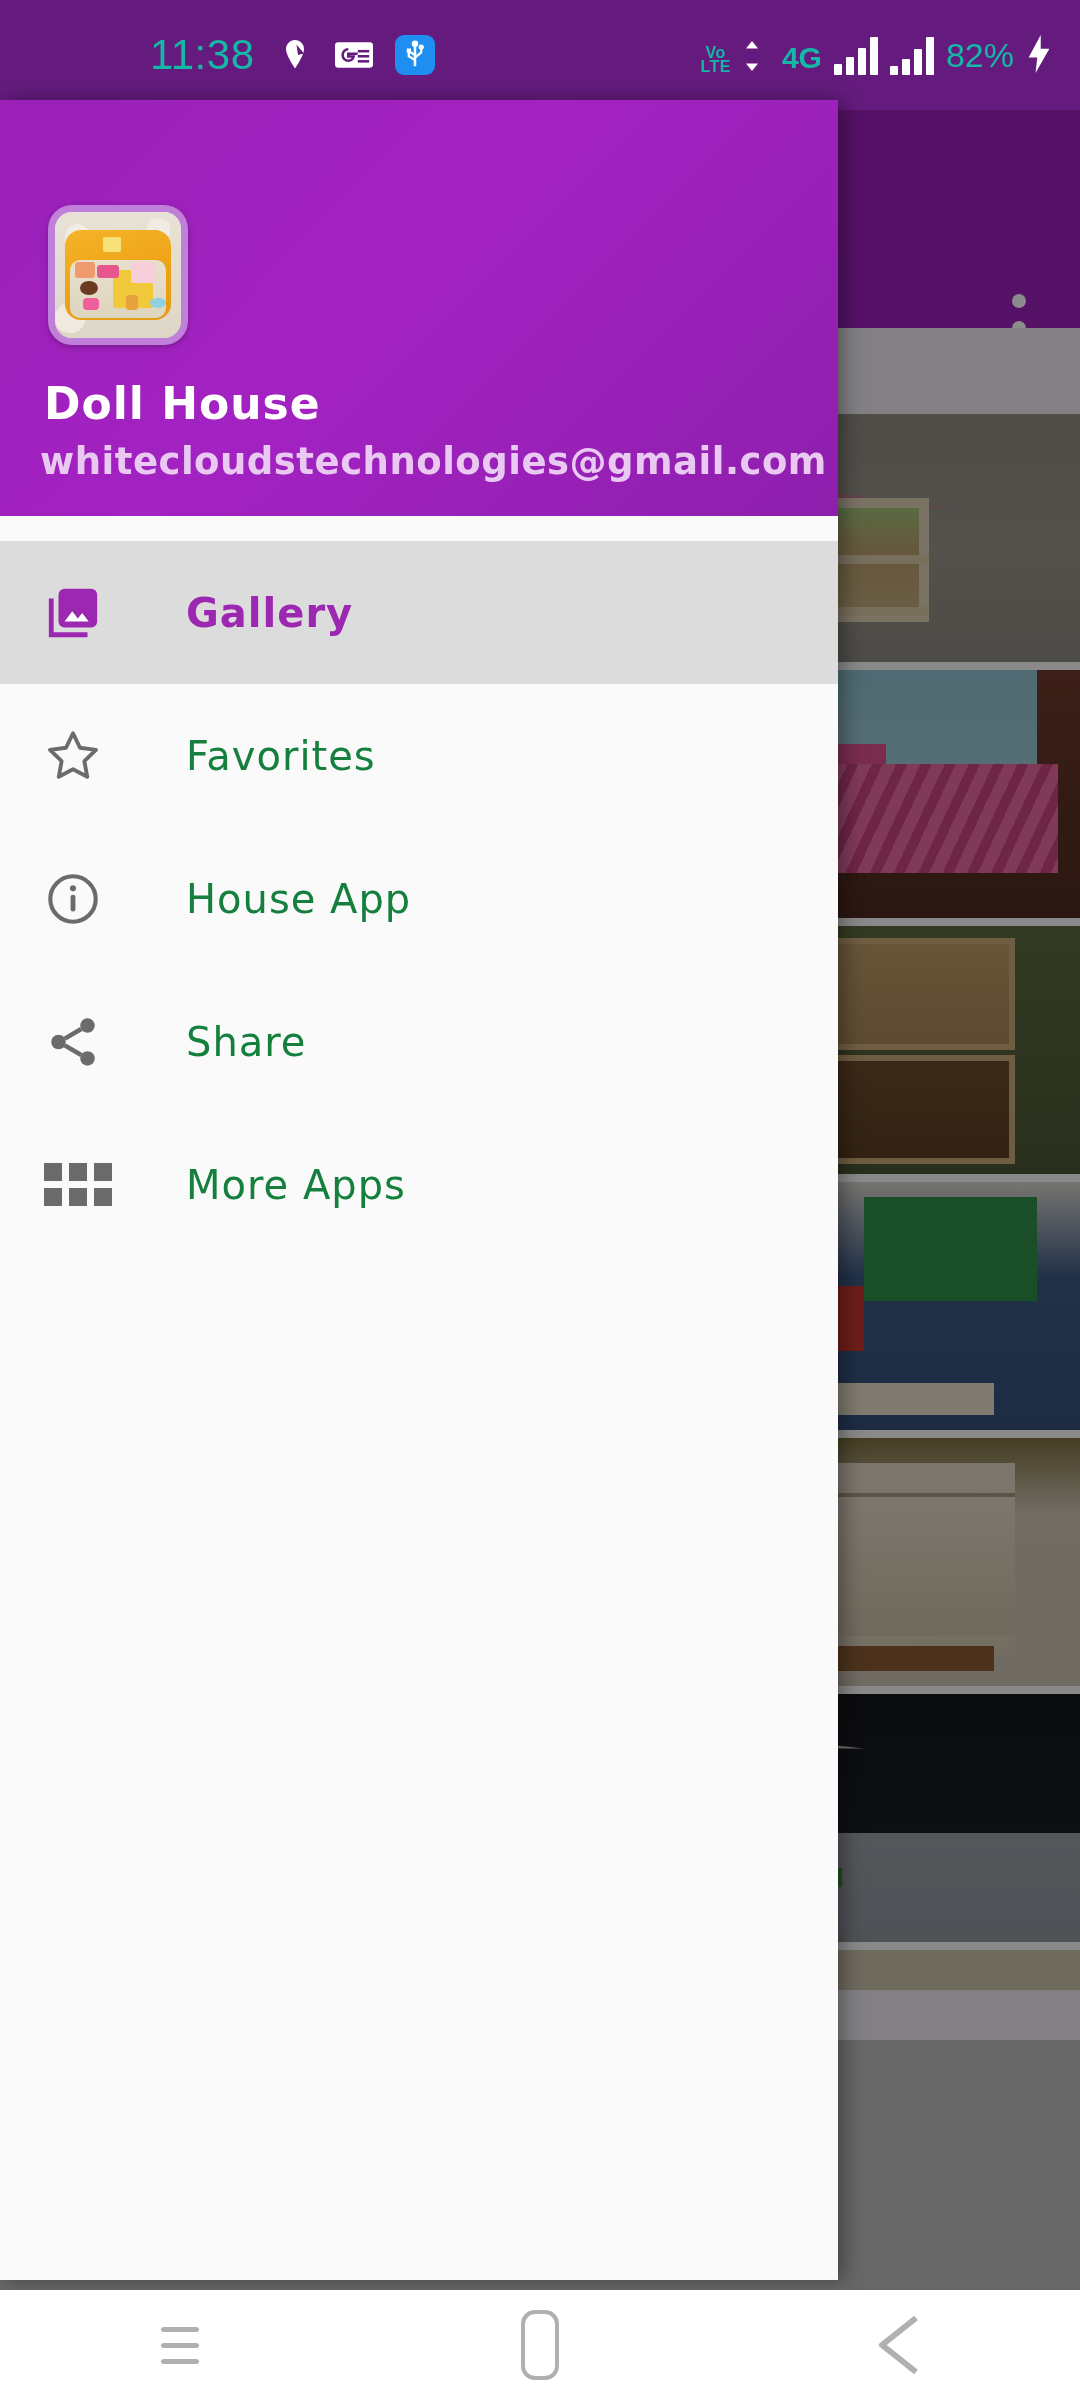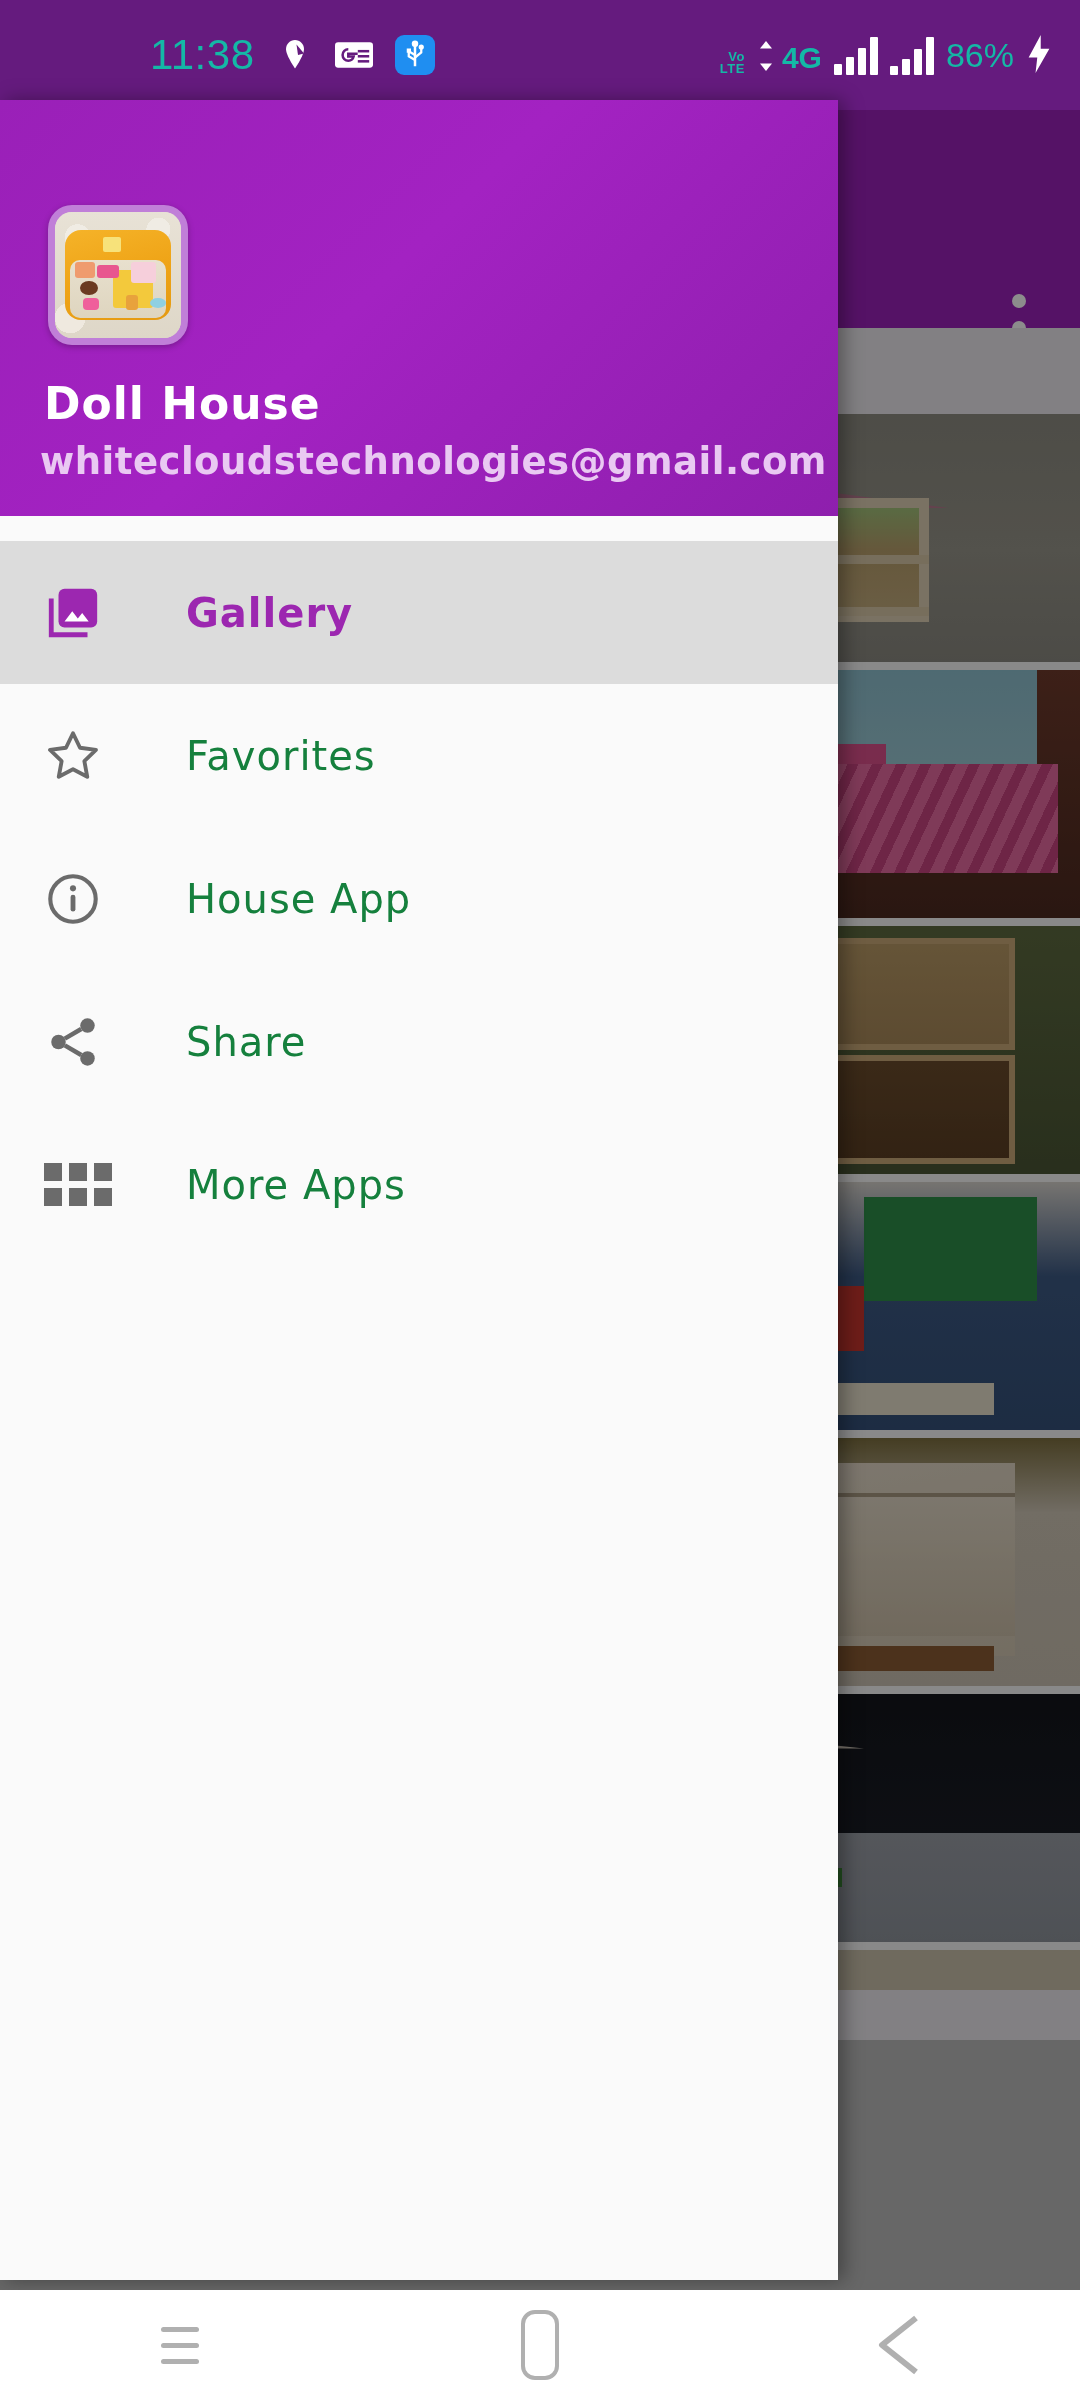--- a/index.html
+++ b/index.html
@@ -117,23 +117,23 @@
   
   #status-bar {
     position:absolute; left:0; top:0; width:1080px; height:110px;
     background:#651b7e; color:#14b8a6; z-index:30;
     display:flex; align-items:center;
   }
   #sb-left { display:flex; align-items:center; gap:22px; margin-left:150px; }
   #sb-clock { font-size:42px; font-weight:400; letter-spacing:.5px; font-family:"Liberation Sans", sans-serif; }
   .sb-ico { display:flex; align-items:center; justify-content:center; }
   #sb-right { margin-left:auto; margin-right:28px; display:flex; align-items:flex-end; gap:12px; }
-  #volte { display:flex; flex-direction:column; align-items:flex-end; line-height:0.92;
-    font-size:13px; font-weight:700; font-family:"Liberation Sans", sans-serif; letter-spacing:.5px; }
-  #net { display:flex; align-items:flex-end; gap:7px; }
+  #volte { display:flex; flex-direction:column; align-items:center; line-height:0.92;
+    font-size:16px; font-weight:700; font-family:"Liberation Sans", sans-serif; letter-spacing:.5px; }
+  #net { display:flex; align-items:flex-end; gap:21px; }
   #net .gtxt { font-size:30px; font-weight:600; font-family:"Liberation Sans", sans-serif; }
   .bars { display:flex; align-items:flex-end; gap:4px; height:38px; }
   .bars b { display:block; width:8px; background:#fff; border-radius:1px; }
   #batt { font-size:34px; font-weight:400; font-family:"Liberation Sans", sans-serif; }
 
   
   #drawer {
     position:absolute; left:0; top:100px; width:838px; height:2180px;
     background:#fafafa; z-index:40; display:flex; flex-direction:column;
     box-shadow:6px 0 18px rgba(0,0,0,0.35);
@@ -369,21 +369,21 @@
           <b style="height:38px"></b>
       </div>
 
       <div class="bars">
         <b style="height:9px"></b>
           <b style="height:16px"></b>
           <b style="height:26px"></b>
           <b style="height:38px"></b>
       </div>
 
-      <div id="batt">86%</div>
+      <div id="batt">82%</div>
 
       <span class="sb-ico" style="margin-bottom:2px">
         <svg width="26" height="38" viewBox="0 0 14 22">
             <path d="M8 0 L1 13 L6 13 L5 22 L13 8 L8 8 Z" fill="#fff"></path>
           </svg>
       </span>
     </div>
   </div>
 
   <div id="drawer">

